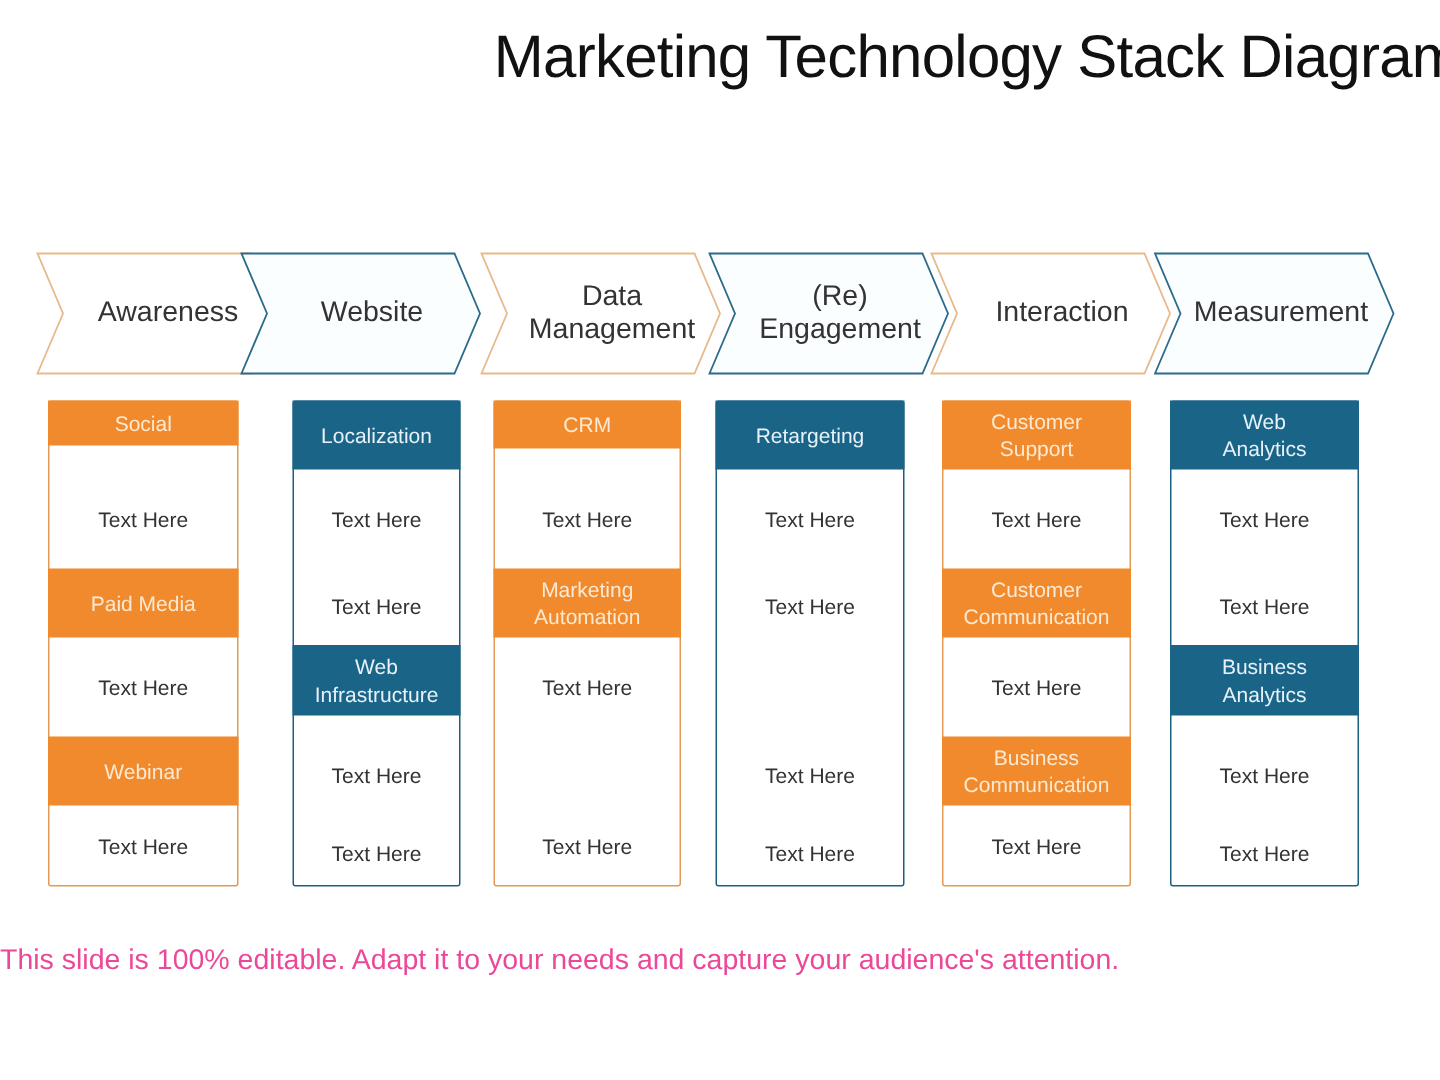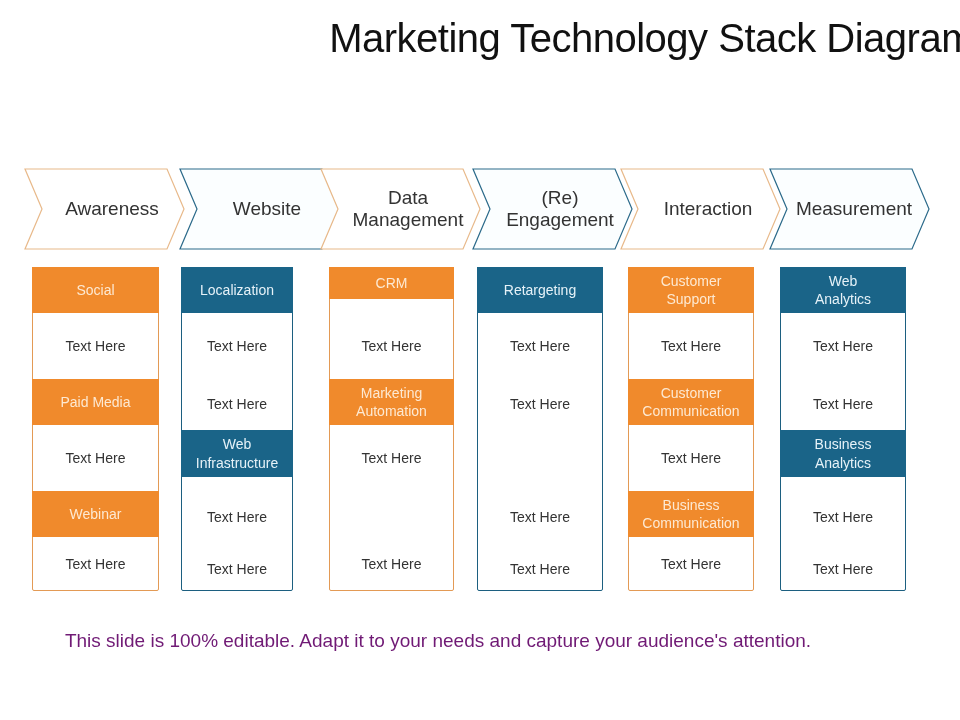--- a/index.html
+++ b/index.html
@@ -13,34 +13,34 @@
                align-items:center; justify-content:center; text-align:center;
                font-size:19px; color:#333; line-height:1.18; white-space:pre-line; }
   .col { position:absolute; top:267px; height:324px; box-sizing:border-box; background:#fff; border-radius:2px; }
   .col.o { border:1.5px solid #e39a55; }
   .col.b { border:1.5px solid #1c5f80; }
   .cell { position:absolute; left:-1px; right:-1px; display:flex; align-items:center; justify-content:center;
           text-align:center; font-size:14px; line-height:1.3; white-space:pre-line; }
   .hdr.o { background:#f08a2c; color:#fde9d2; }
   .hdr.b { background:#1a6488; color:#e6f2f8; }
   .txt { color:#333; }
-  .foot { position:absolute; top:630px; left:0; width:876px; text-align:center; font-size:19px; color:#701a75; }
+  .foot { position:absolute; top:630px; left:0; width:876px; font-size:19px; color:#ec4899; }
 </style>
 </head>
 <body>
 
 <div class="title">Marketing Technology Stack Diagram</div>
 
 <div class="chev" style="left:24px">
   <svg width="162" height="82">
       <polygon points="1,1 143,1 160,41 143,81 1,81 18,41" fill="#fff" stroke="#e8b98a" stroke-width="1.2"></polygon>
     </svg>
   <div class="lbl">Awareness</div>
 </div>
-<div class="chev" style="left:179px">
+<div class="chev" style="left:160px">
   <svg width="162" height="82">
       <polygon points="1,1 143,1 160,41 143,81 1,81 18,41" fill="#fbfeff" stroke="#2b6a8a" stroke-width="1.2"></polygon>
     </svg>
   <div class="lbl">Website</div>
 </div>
 <div class="chev" style="left:320px">
   <svg width="162" height="82">
       <polygon points="1,1 143,1 160,41 143,81 1,81 18,41" fill="#fff" stroke="#e8b98a" stroke-width="1.2"></polygon>
     </svg>
   <div class="lbl">Data
@@ -60,29 +60,29 @@
   <div class="lbl">Interaction</div>
 </div>
 <div class="chev" style="left:769px">
   <svg width="162" height="82">
       <polygon points="1,1 143,1 160,41 143,81 1,81 18,41" fill="#fbfeff" stroke="#2b6a8a" stroke-width="1.2"></polygon>
     </svg>
   <div class="lbl" style="left:8px">Measurement</div>
 </div>
 
 <div class="col o" style="left:32px;width:127px">
-  <div class="cell hdr o" style="top:-1px;height:46px">Social</div>
+  <div class="cell hdr o" style="top:-1px;height:30px">Social</div>
   <div class="cell txt" style="top:45px;height:66px">Text Here</div>
   <div class="cell hdr o" style="top:111px;height:46px">Paid Media</div>
   <div class="cell txt" style="top:157px;height:66px">Text Here</div>
   <div class="cell hdr o" style="top:223px;height:46px">Webinar</div>
   <div class="cell txt" style="top:269px;height:54px">Text Here</div>
 </div>
 
-<div class="col b" style="left:181px;width:112px">
+<div class="col b" style="left:195px;width:112px">
   <div class="cell hdr b" style="top:-1px;height:46px">Localization</div>
   <div class="cell txt" style="top:45px;height:66px">Text Here</div>
   <div class="cell txt" style="top:111px;height:50px">Text Here</div>
   <div class="cell hdr b" style="top:162px;height:47px">Web
 Infrastructure</div>
   <div class="cell txt" style="top:209px;height:80px">Text Here</div>
   <div class="cell txt" style="top:280px;height:42px">Text Here</div>
 </div>
 
 <div class="col o" style="left:329px;width:125px">

